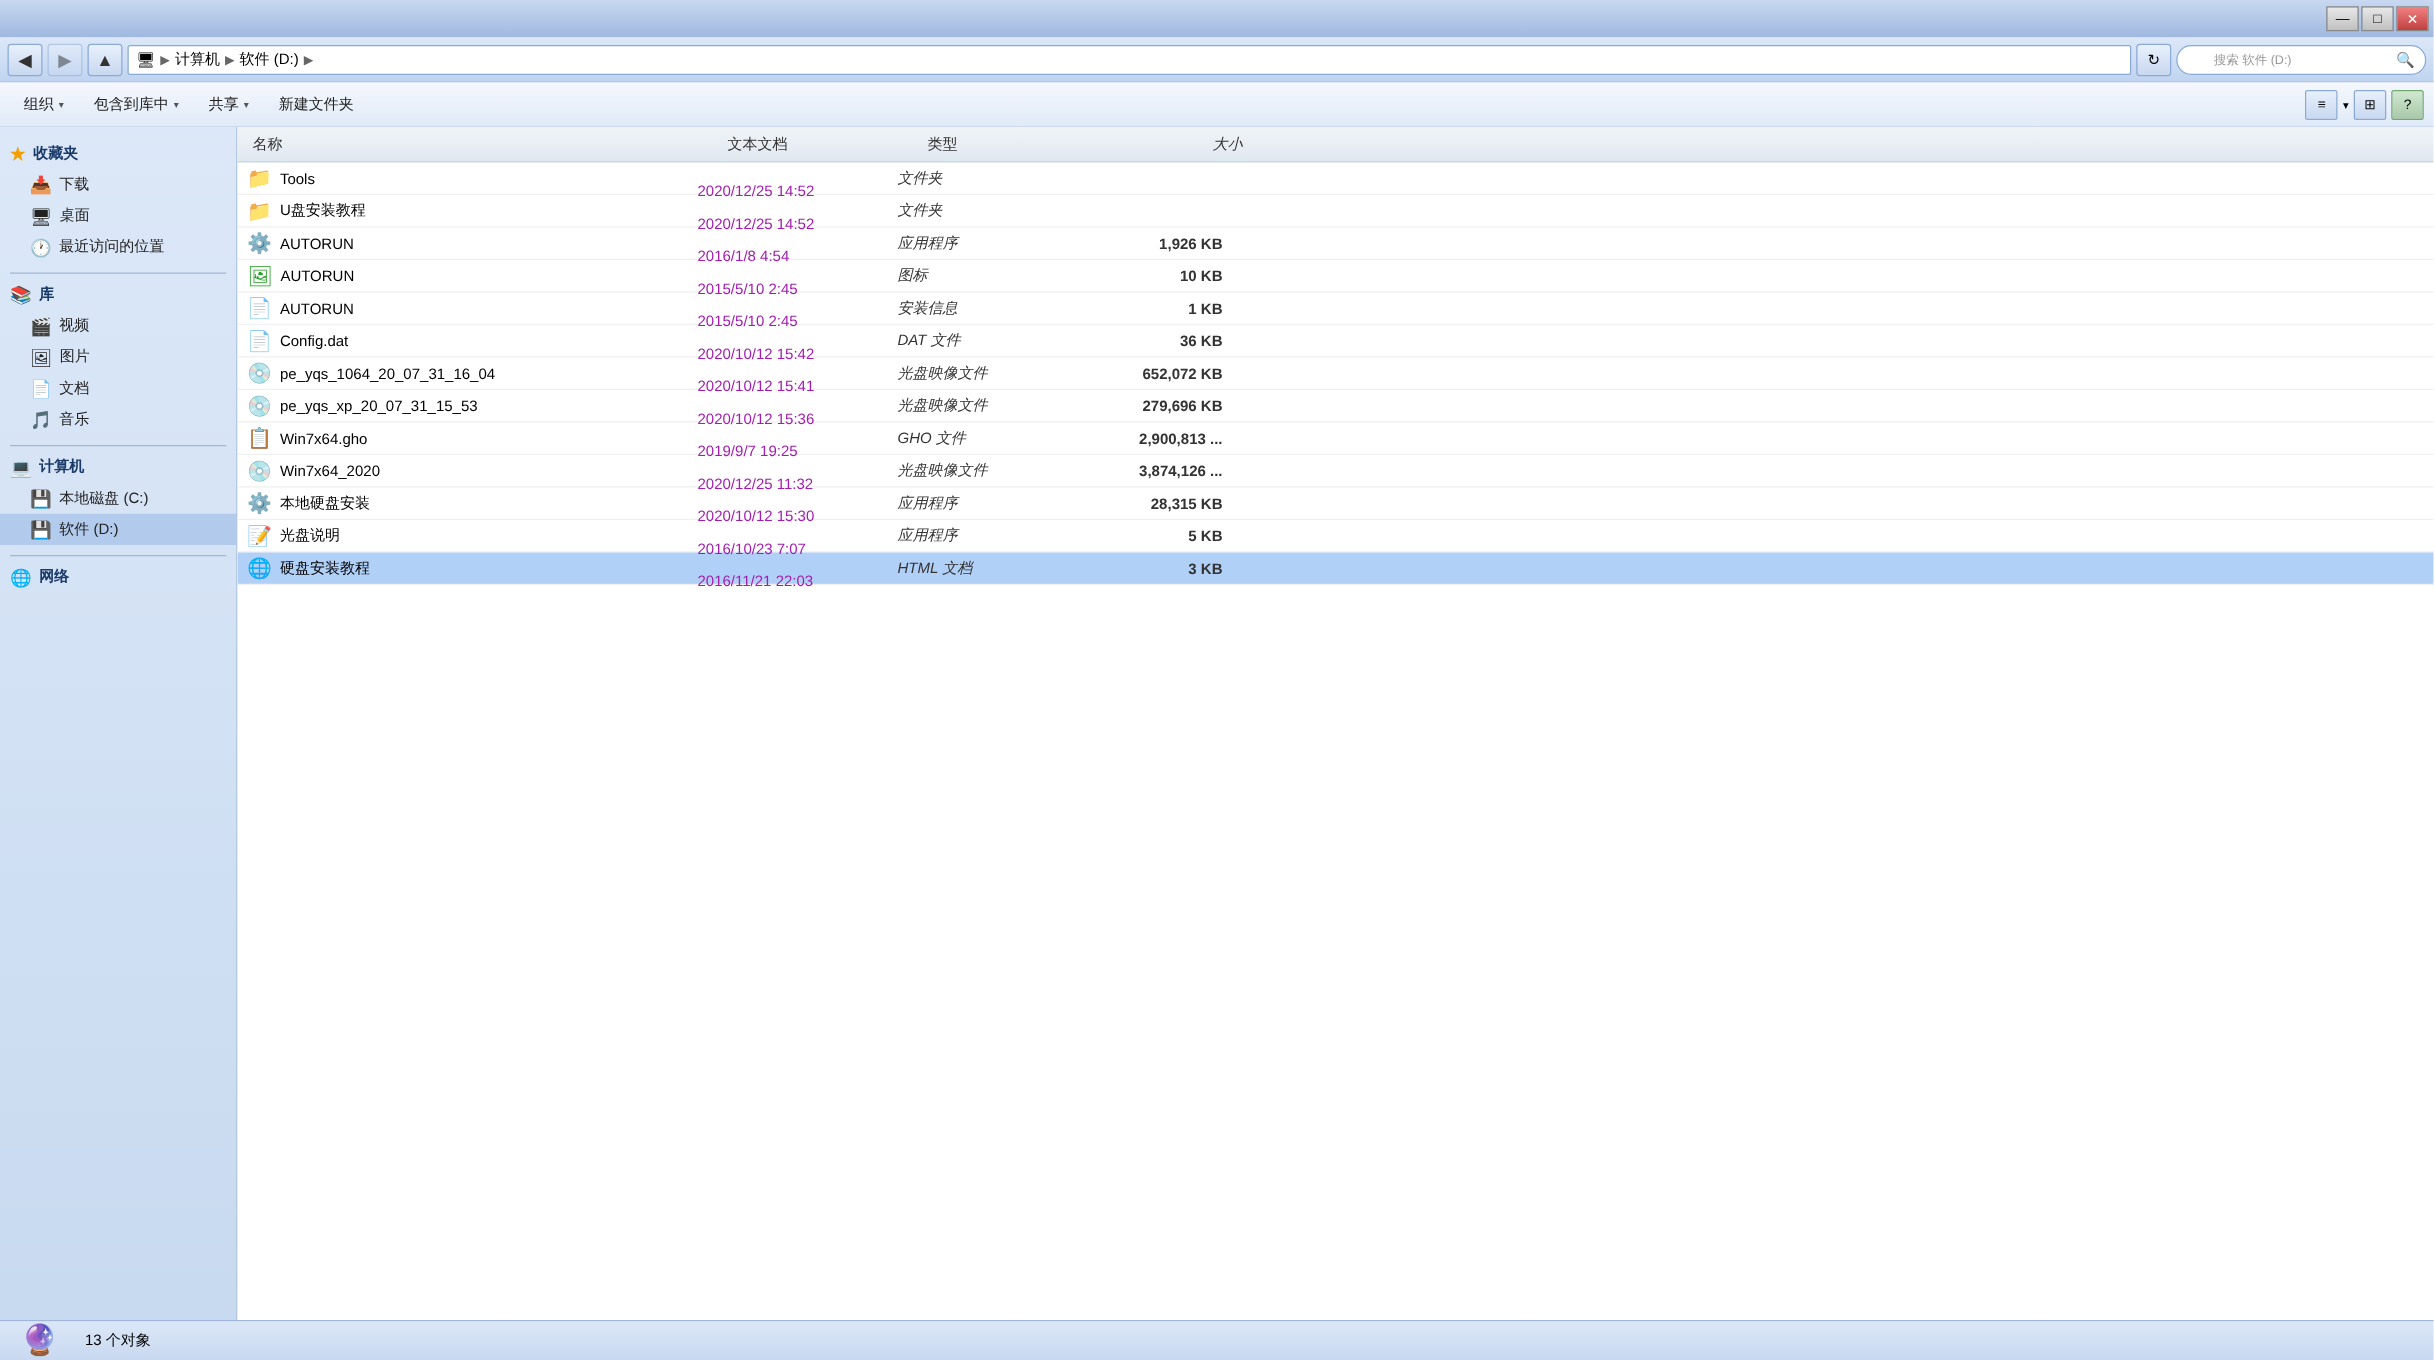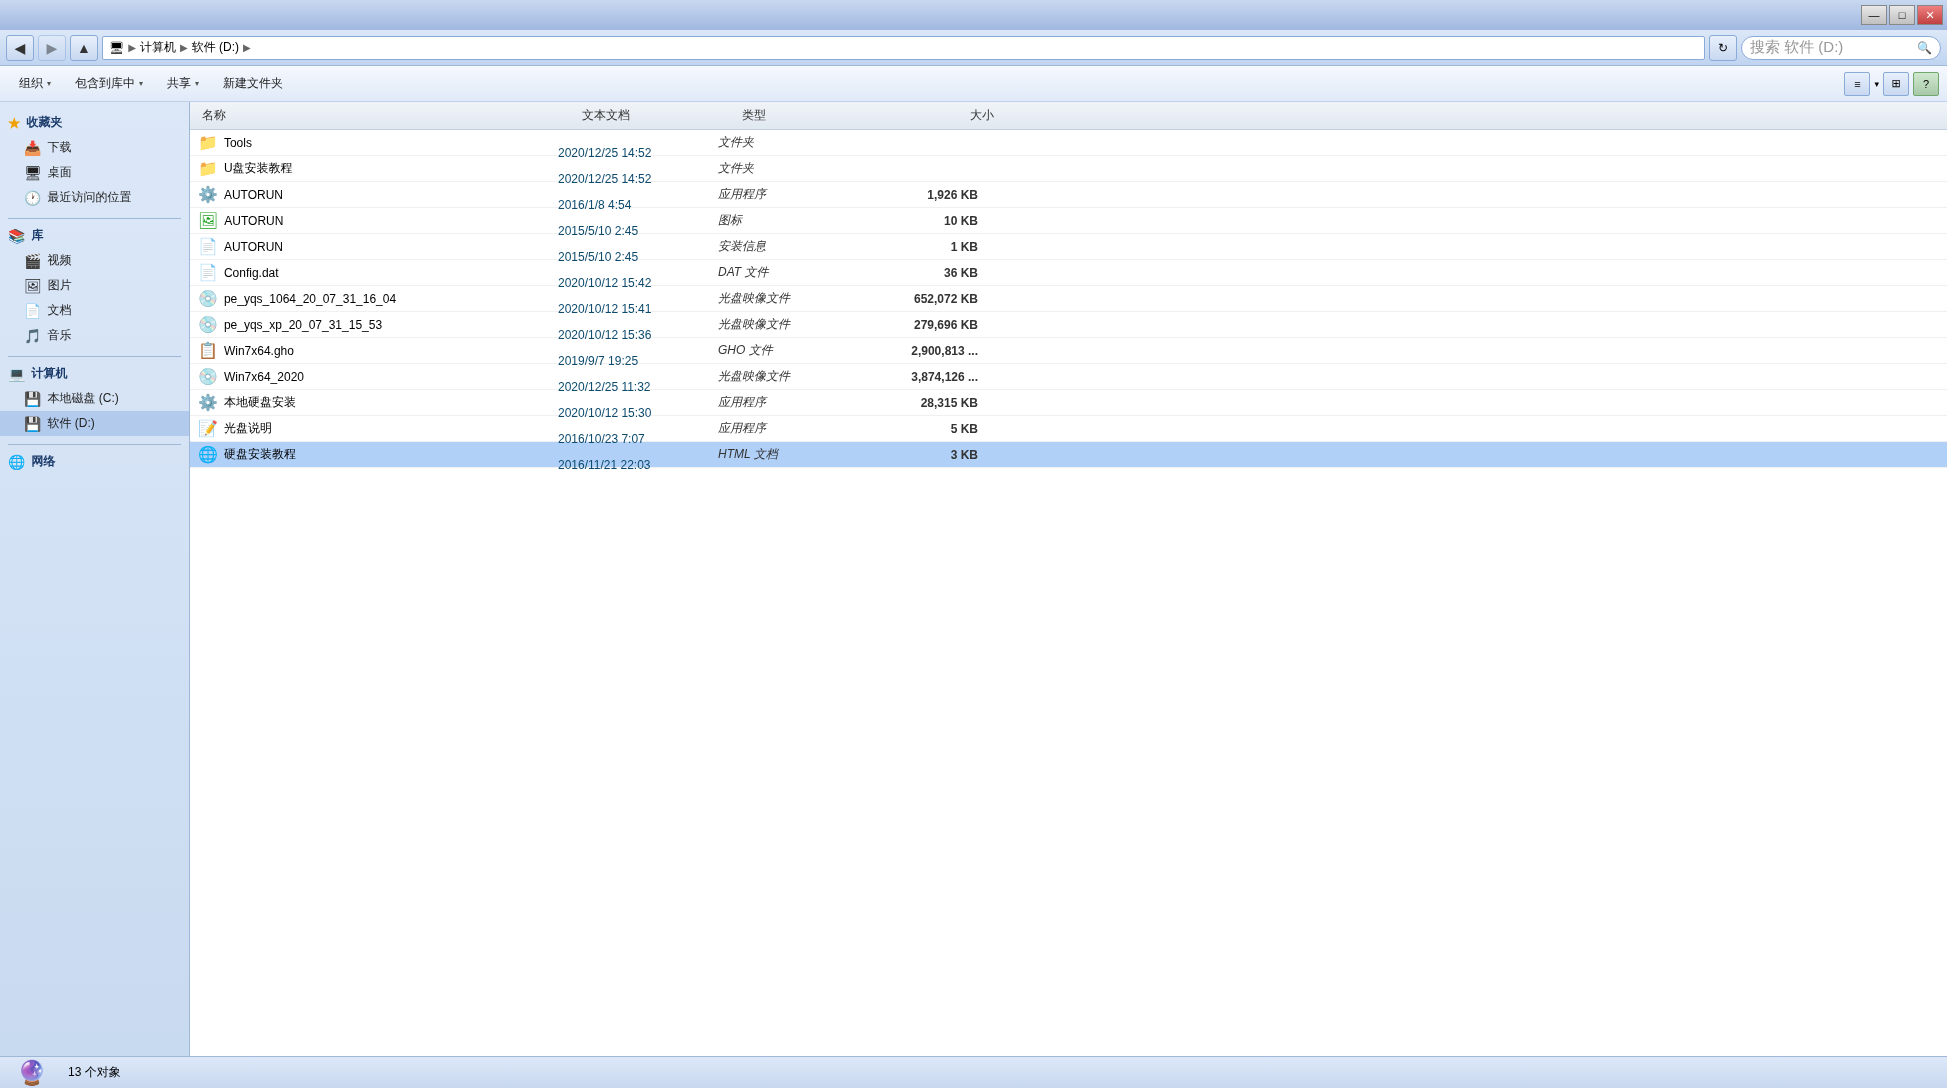--- a/index.html
+++ b/index.html
@@ -213,35 +213,35 @@
       padding: 0 8px;
       font-size: 12px;
       color: #333;
       position: sticky;
       top: 0;
       z-index: 10;
     }
     .col-name { width: 380px; cursor: pointer; user-select: none; padding: 0 4px; }
     .col-date { width: 160px; cursor: pointer; user-select: none; padding: 0 4px; }
     .col-type { width: 140px; cursor: pointer; user-select: none; padding: 0 4px; }
-    .col-size { width: 120px; cursor: pointer; user-select: none; padding: 0 4px; text-align: right; }
+    .col-size { width: 120px; cursor: pointer; user-select: none; padding: 0 4px; text-align: right; font-style: italic; }
 
     
     .file-row {
       display: flex;
       align-items: center;
       height: 26px;
       padding: 0 8px;
       border-bottom: 1px solid #f0f0f0;
       font-size: 12px;
     }
     .file-row.selected { background: #b0d0f8; }
     .file-icon { margin-right: 6px; font-size: 16px; flex-shrink: 0; }
     .file-name { width: 360px; color: #000; overflow: hidden; text-overflow: ellipsis; white-space: nowrap; }
-    .file-date { width: 160px; color: #0c4a6e; margin-top: 20px; }
+    .file-date { width: 160px; color: #a21caf; margin-top: 20px; }
     .file-type { width: 140px; color: #333; font-style: italic; }
     .file-size { width: 120px; color: #333; text-align: right; font-weight: bold; }
 
     
     .status-bar {
       height: 32px;
       background: linear-gradient(to bottom, #dce8f8, #c8d8f0);
       border-top: 1px solid #a0b8d8;
       display: flex;
       align-items: center;
@@ -278,21 +278,21 @@
     <span class="breadcrumb-arrow">▶</span>
     <span>计算机</span>
     <span class="breadcrumb-arrow">▶</span>
     <span>软件 (D:)</span>
     <span class="breadcrumb-arrow">▶</span>
   </div>
 
   <div class="refresh-btn">↻</div>
 
   <div class="search-bar">
-    <span style="font-size:15px;color:#999;">搜索 软件 (D:)</span>
+    <span style="font-size:10px;color:#999;margin-left:21px;">搜索 软件 (D:)</span>
     <span style="margin-left:auto;color:#666;">🔍</span>
   </div>
 </div>
 
 <div class="toolbar">
   <button class="tool-btn">
     <span>组织</span>
     <span class="arrow">▾</span>
   </button>
   <button class="tool-btn">

